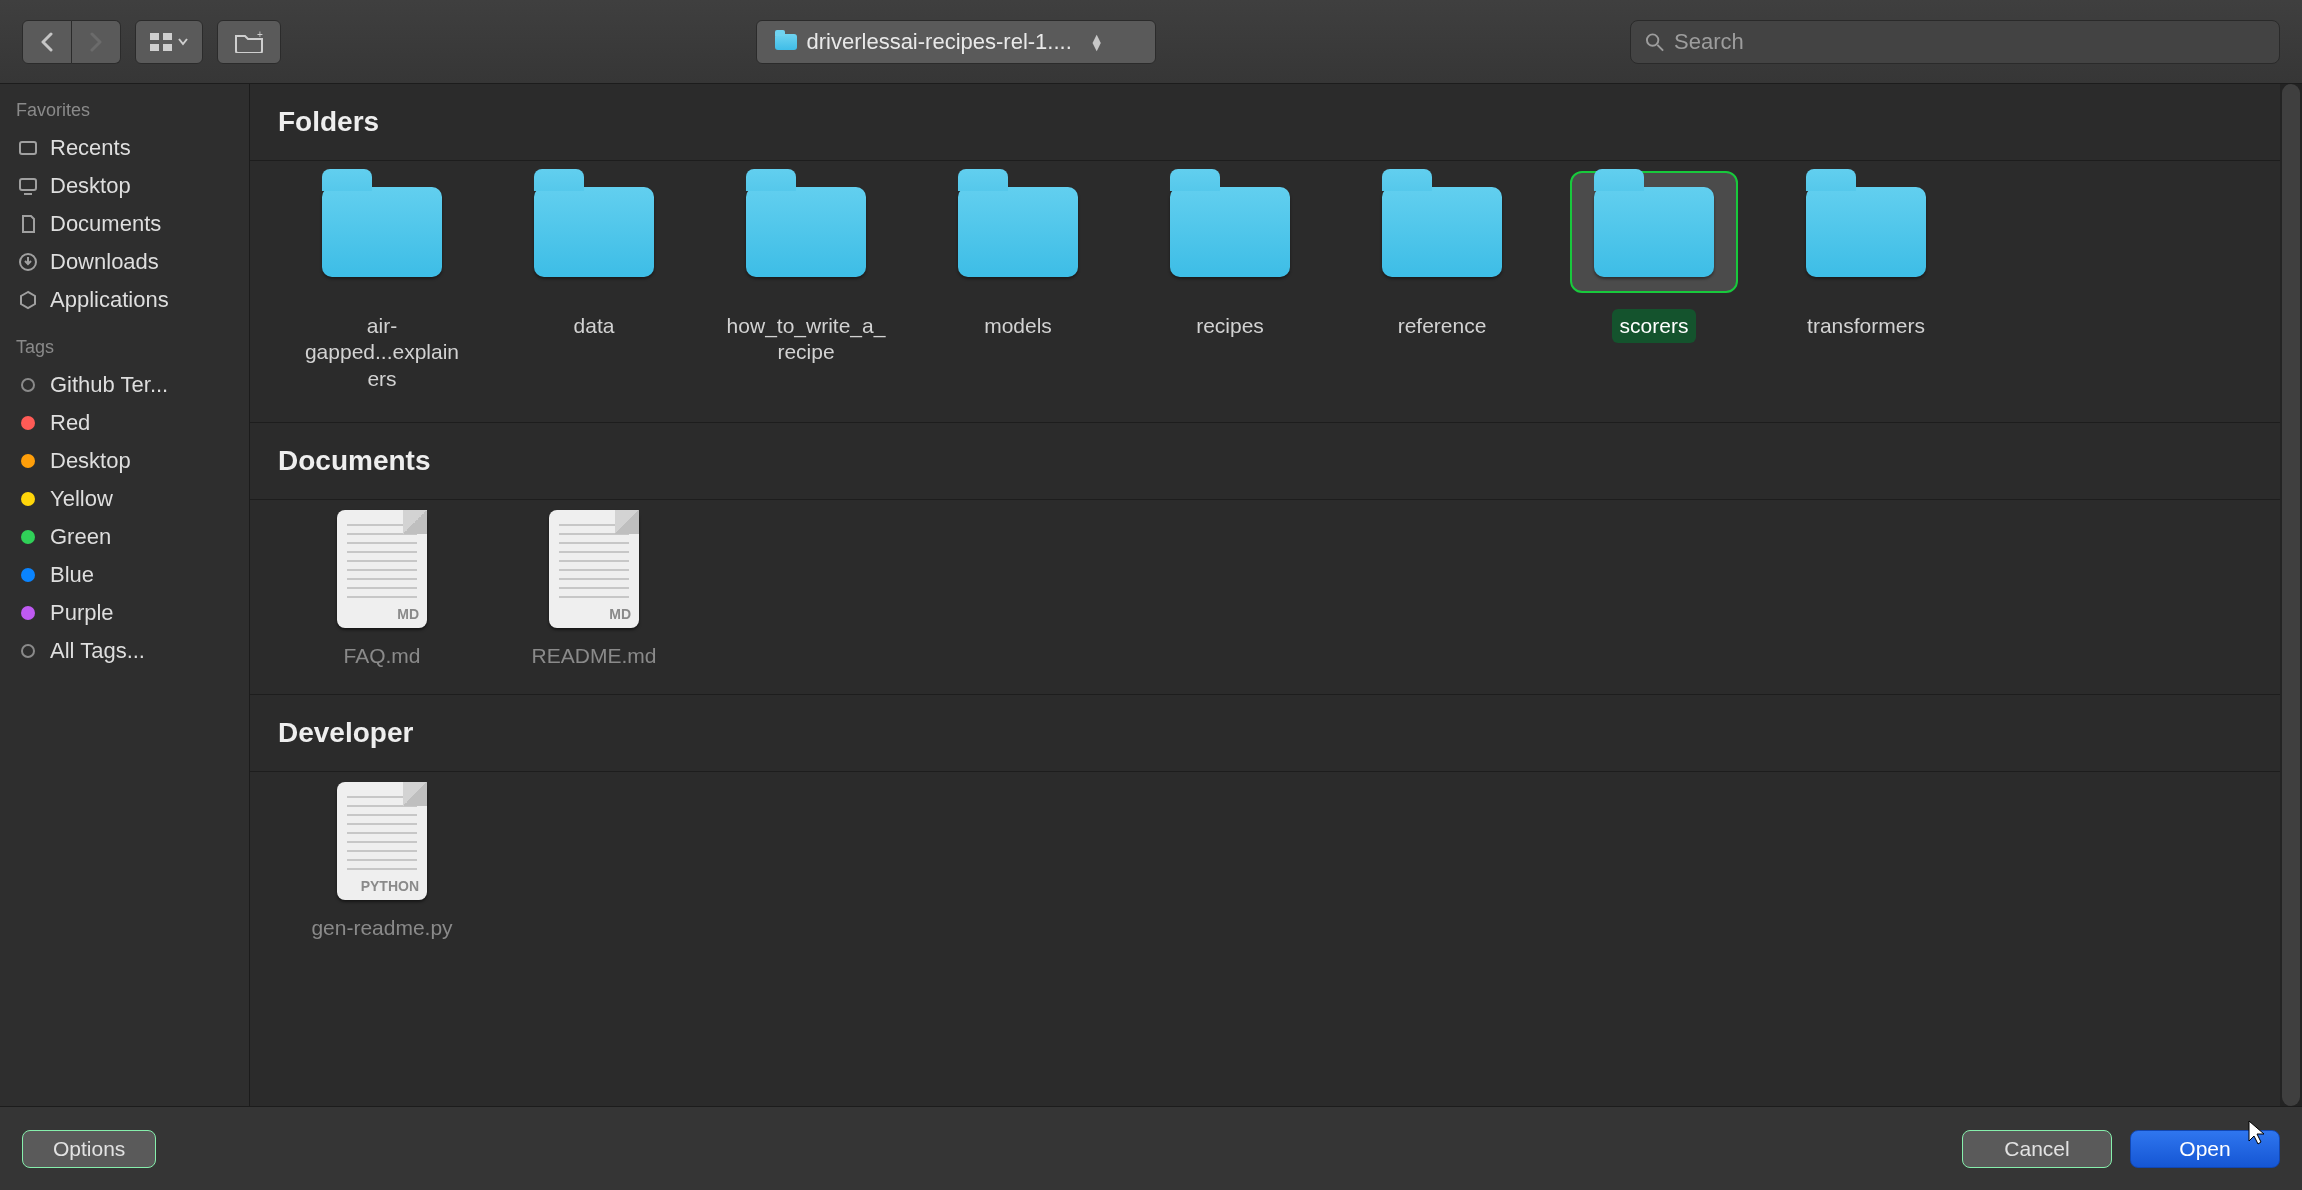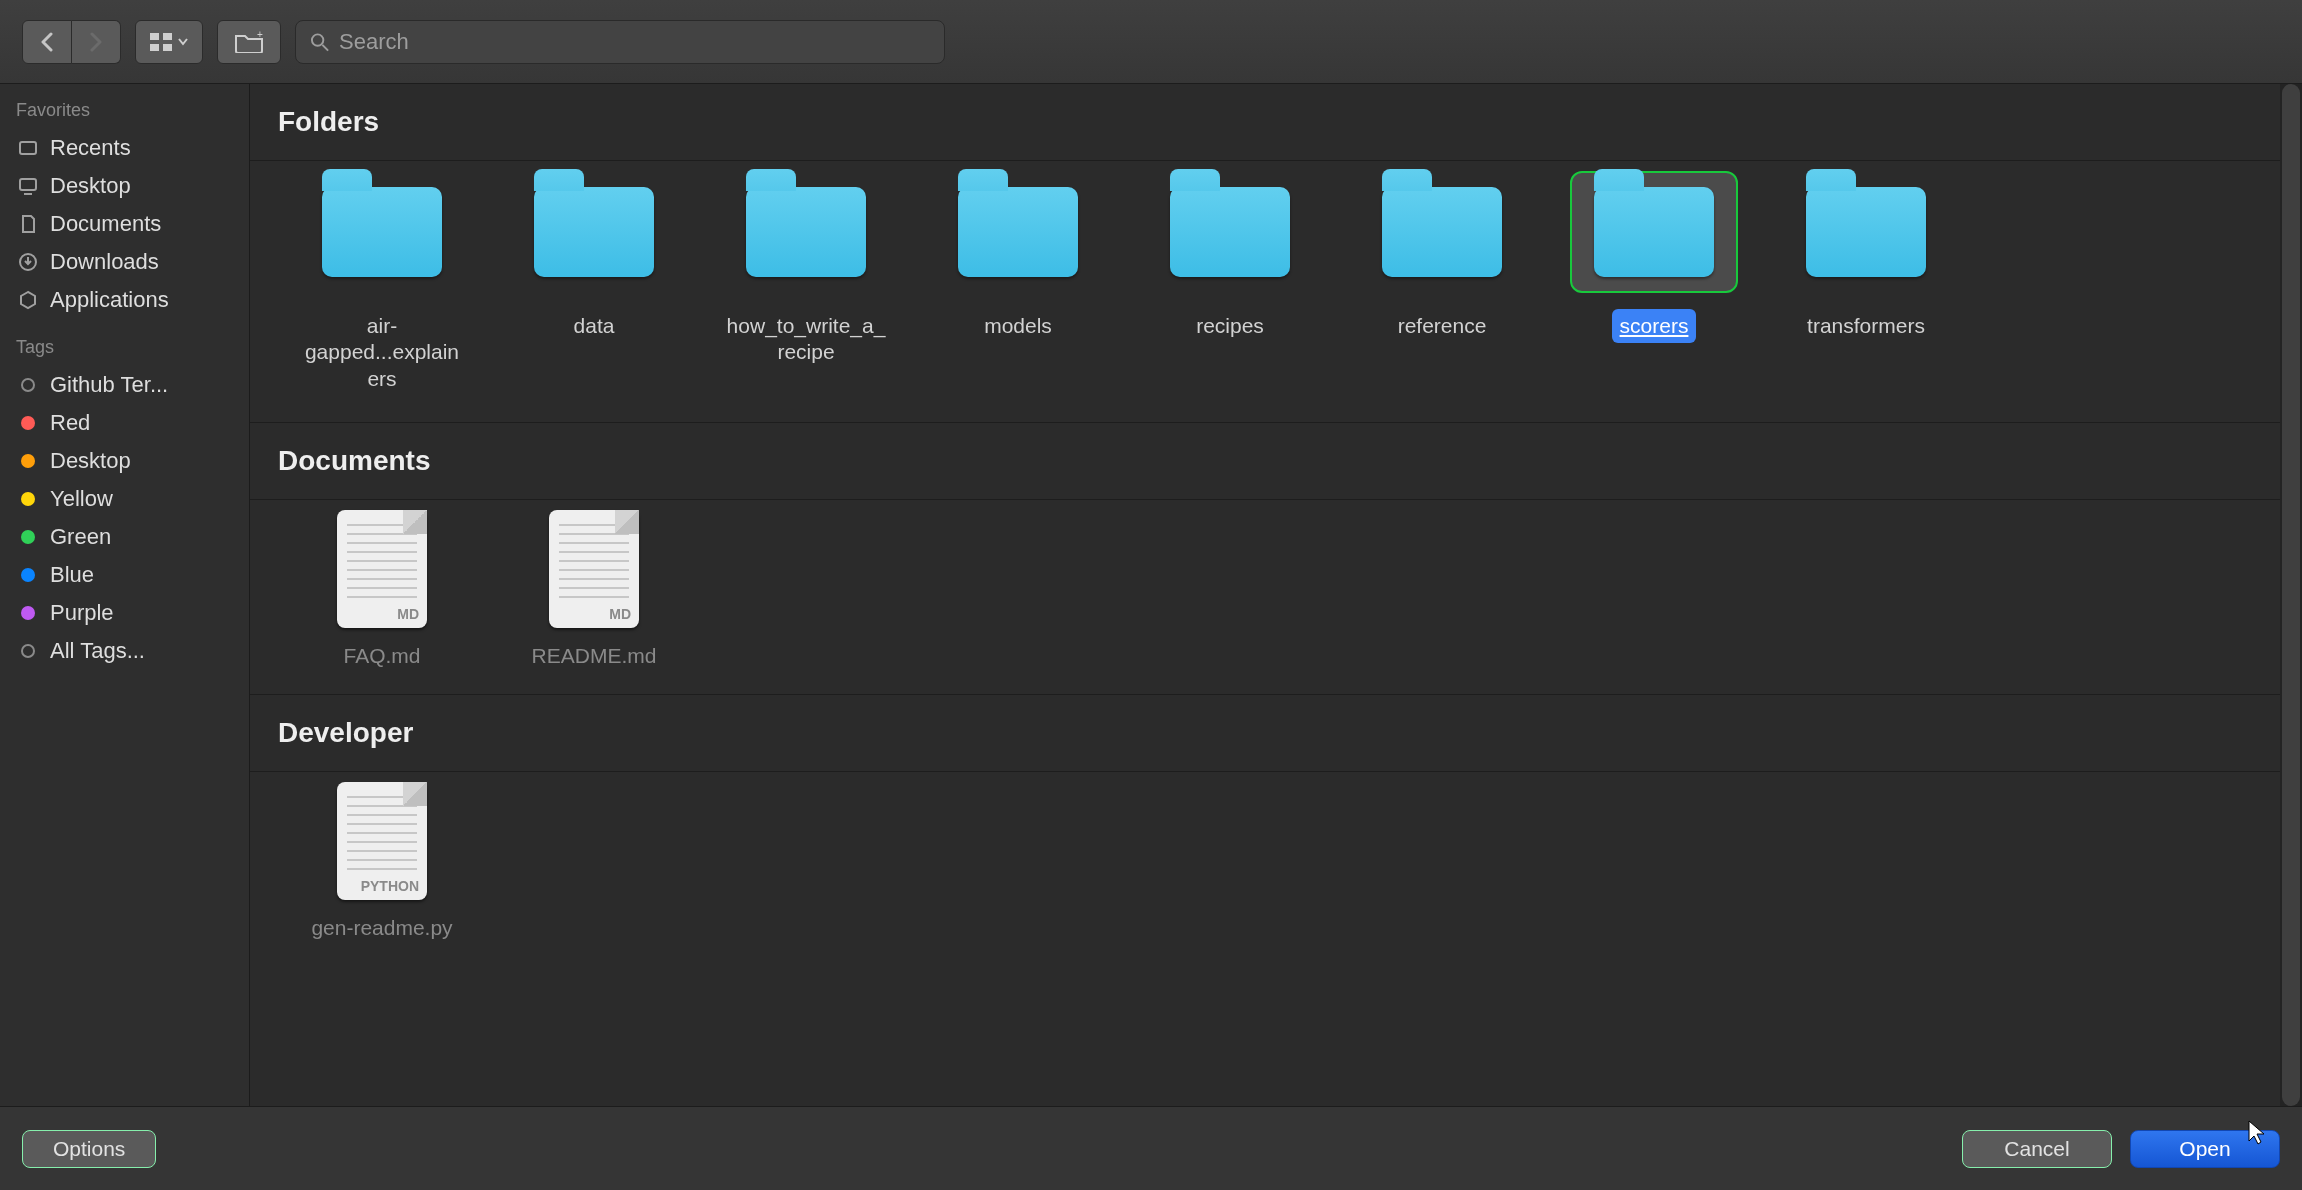--- a/index.html
+++ b/index.html
@@ -28,21 +28,21 @@
 .tag-ring{width:14px;height:14px;border-radius:50%;border:2px solid #8a8a8a;}
 .main{flex:1;background:#2b2b2b;overflow:auto;position:relative;}
 .section-head{font-size:28px;font-weight:600;color:#eee;padding:22px 28px;}
 .divider{height:1px;background:#1d1d1d;}
 .grid{display:flex;flex-wrap:wrap;gap:32px;padding:10px 42px 26px 42px;}
 .item{width:180px;display:flex;flex-direction:column;align-items:center;gap:16px;cursor:default;}
 .folder-icon{width:120px;height:90px;border-radius:10px;background:linear-gradient(#62cfef,#3dbde6);position:relative;box-shadow:0 2px 3px rgba(0,0,0,.4);}  
 .folder-icon::before{content:"";position:absolute;top:-18px;left:0;width:50px;height:22px;border-radius:8px 8px 0 0;background:linear-gradient(#62cfef,#55c8eb);}
 .item-label{font-size:21px;color:#d2d2d2;text-align:center;line-height:1.25;max-width:180px;word-break:break-word;padding:4px 8px;border-radius:6px;}
 .item.selected .folder-wrap{border:2px solid #18c93c;border-radius:12px;padding:14px 22px;background:#4b4b4b;}
-.item.selected .item-label{background:#3b82f6;color:#fff;text-decoration:underline;}
+.item.selected .item-label{background:#14532d;color:#fff;}
 .folder-wrap{padding:16px 24px;}
 .doc-icon{width:90px;height:118px;background:#efefef;border-radius:8px;position:relative;box-shadow:0 2px 3px rgba(0,0,0,.5);}
 .doc-icon::after{content:"";position:absolute;top:0;right:0;width:24px;height:24px;background:linear-gradient(135deg,#d3d3d3 50%,#bfbfbf 50%);}
 .doc-lines{position:absolute;top:14px;left:10px;right:10px;bottom:30px;background:repeating-linear-gradient(#c7c7c7 0 2px,transparent 2px 9px);}
 .doc-badge{position:absolute;bottom:6px;right:8px;font-size:14px;color:#8a8a8a;font-weight:600;}
 .item .doc-label{font-size:21px;color:#8a8a8a;text-align:center;}
 .footer{height:84px;background:#353535;border-top:1px solid #1c1c1c;display:flex;align-items:center;padding:0 22px;gap:18px;}
 .footer .spacer{flex:1;}
 .f-btn{height:38px;padding:0 30px;border-radius:8px;font-size:21px;border:1px solid #86efac;display:flex;align-items:center;justify-content:center;cursor:default;}
 .opt-btn{background:#5a5a5a;color:#e2e2e2;}
@@ -81,20 +81,28 @@
           <path d="M1 1 L5 6 L9 1" stroke="#cfcfcf" stroke-width="2" fill="none"></path>
         </svg>
     </div>
     <div class="tb-btn">
       <svg width="30" height="22" viewBox="0 0 30 22">
         <path d="M2 5 h9 l3 3 h14 v12 a2 2 0 0 1 -2 2 h-22 a2 2 0 0 1 -2 -2 z" fill="none" stroke="#cfcfcf" stroke-width="2"></path>
         <text x="23" y="7" font-size="10" fill="#cfcfcf">+</text>
       </svg>
     </div>
 
+    <div class="path-popup">
+      <div class="folder-mini"></div>
+      <span class="path-text">driverlessai-recipes-rel-1....</span>
+      <div class="updown">
+          <span>▲</span>
+          <span>▼</span>
+        </div>
+    </div>
 
     <div class="search">
       <svg width="20" height="20" viewBox="0 0 20 20">
           <circle cx="8" cy="8" r="6" stroke="#9d9d9d" stroke-width="2" fill="none"></circle>
           <line x1="13" y1="13" x2="19" y2="19" stroke="#9d9d9d" stroke-width="2"></line>
         </svg>
       <input class="search-input" placeholder="Search" style="">
     </div>
   </div>
 

